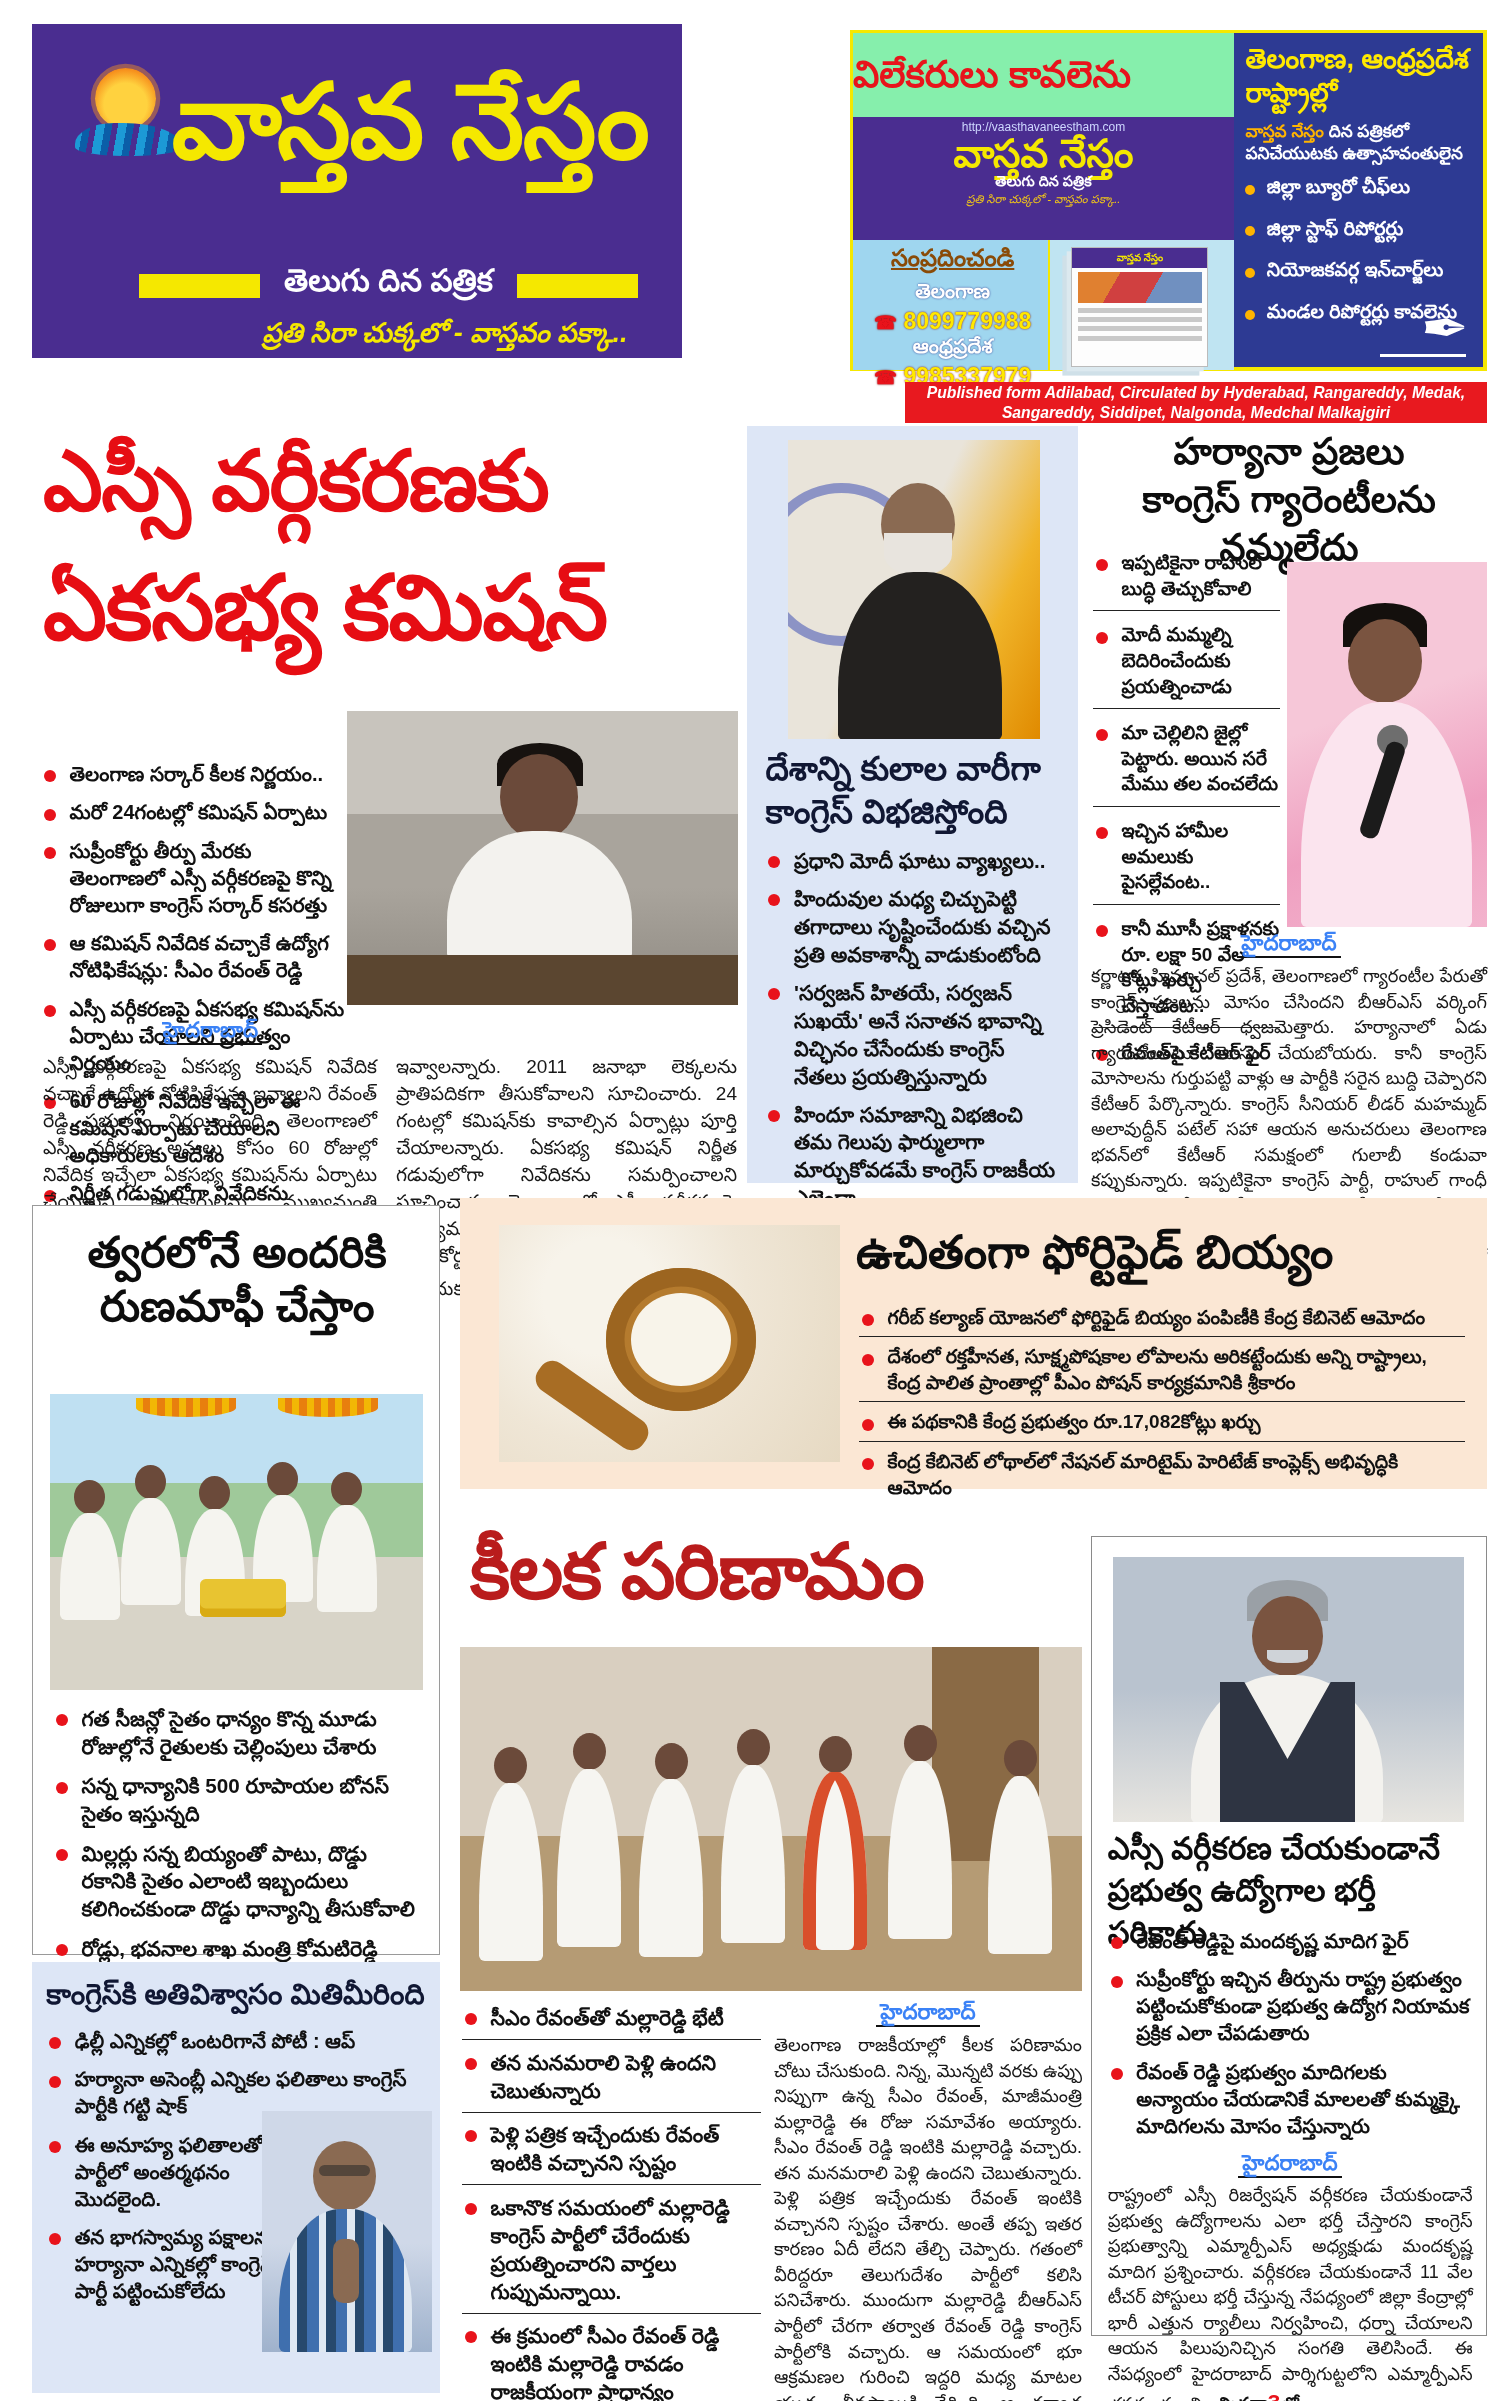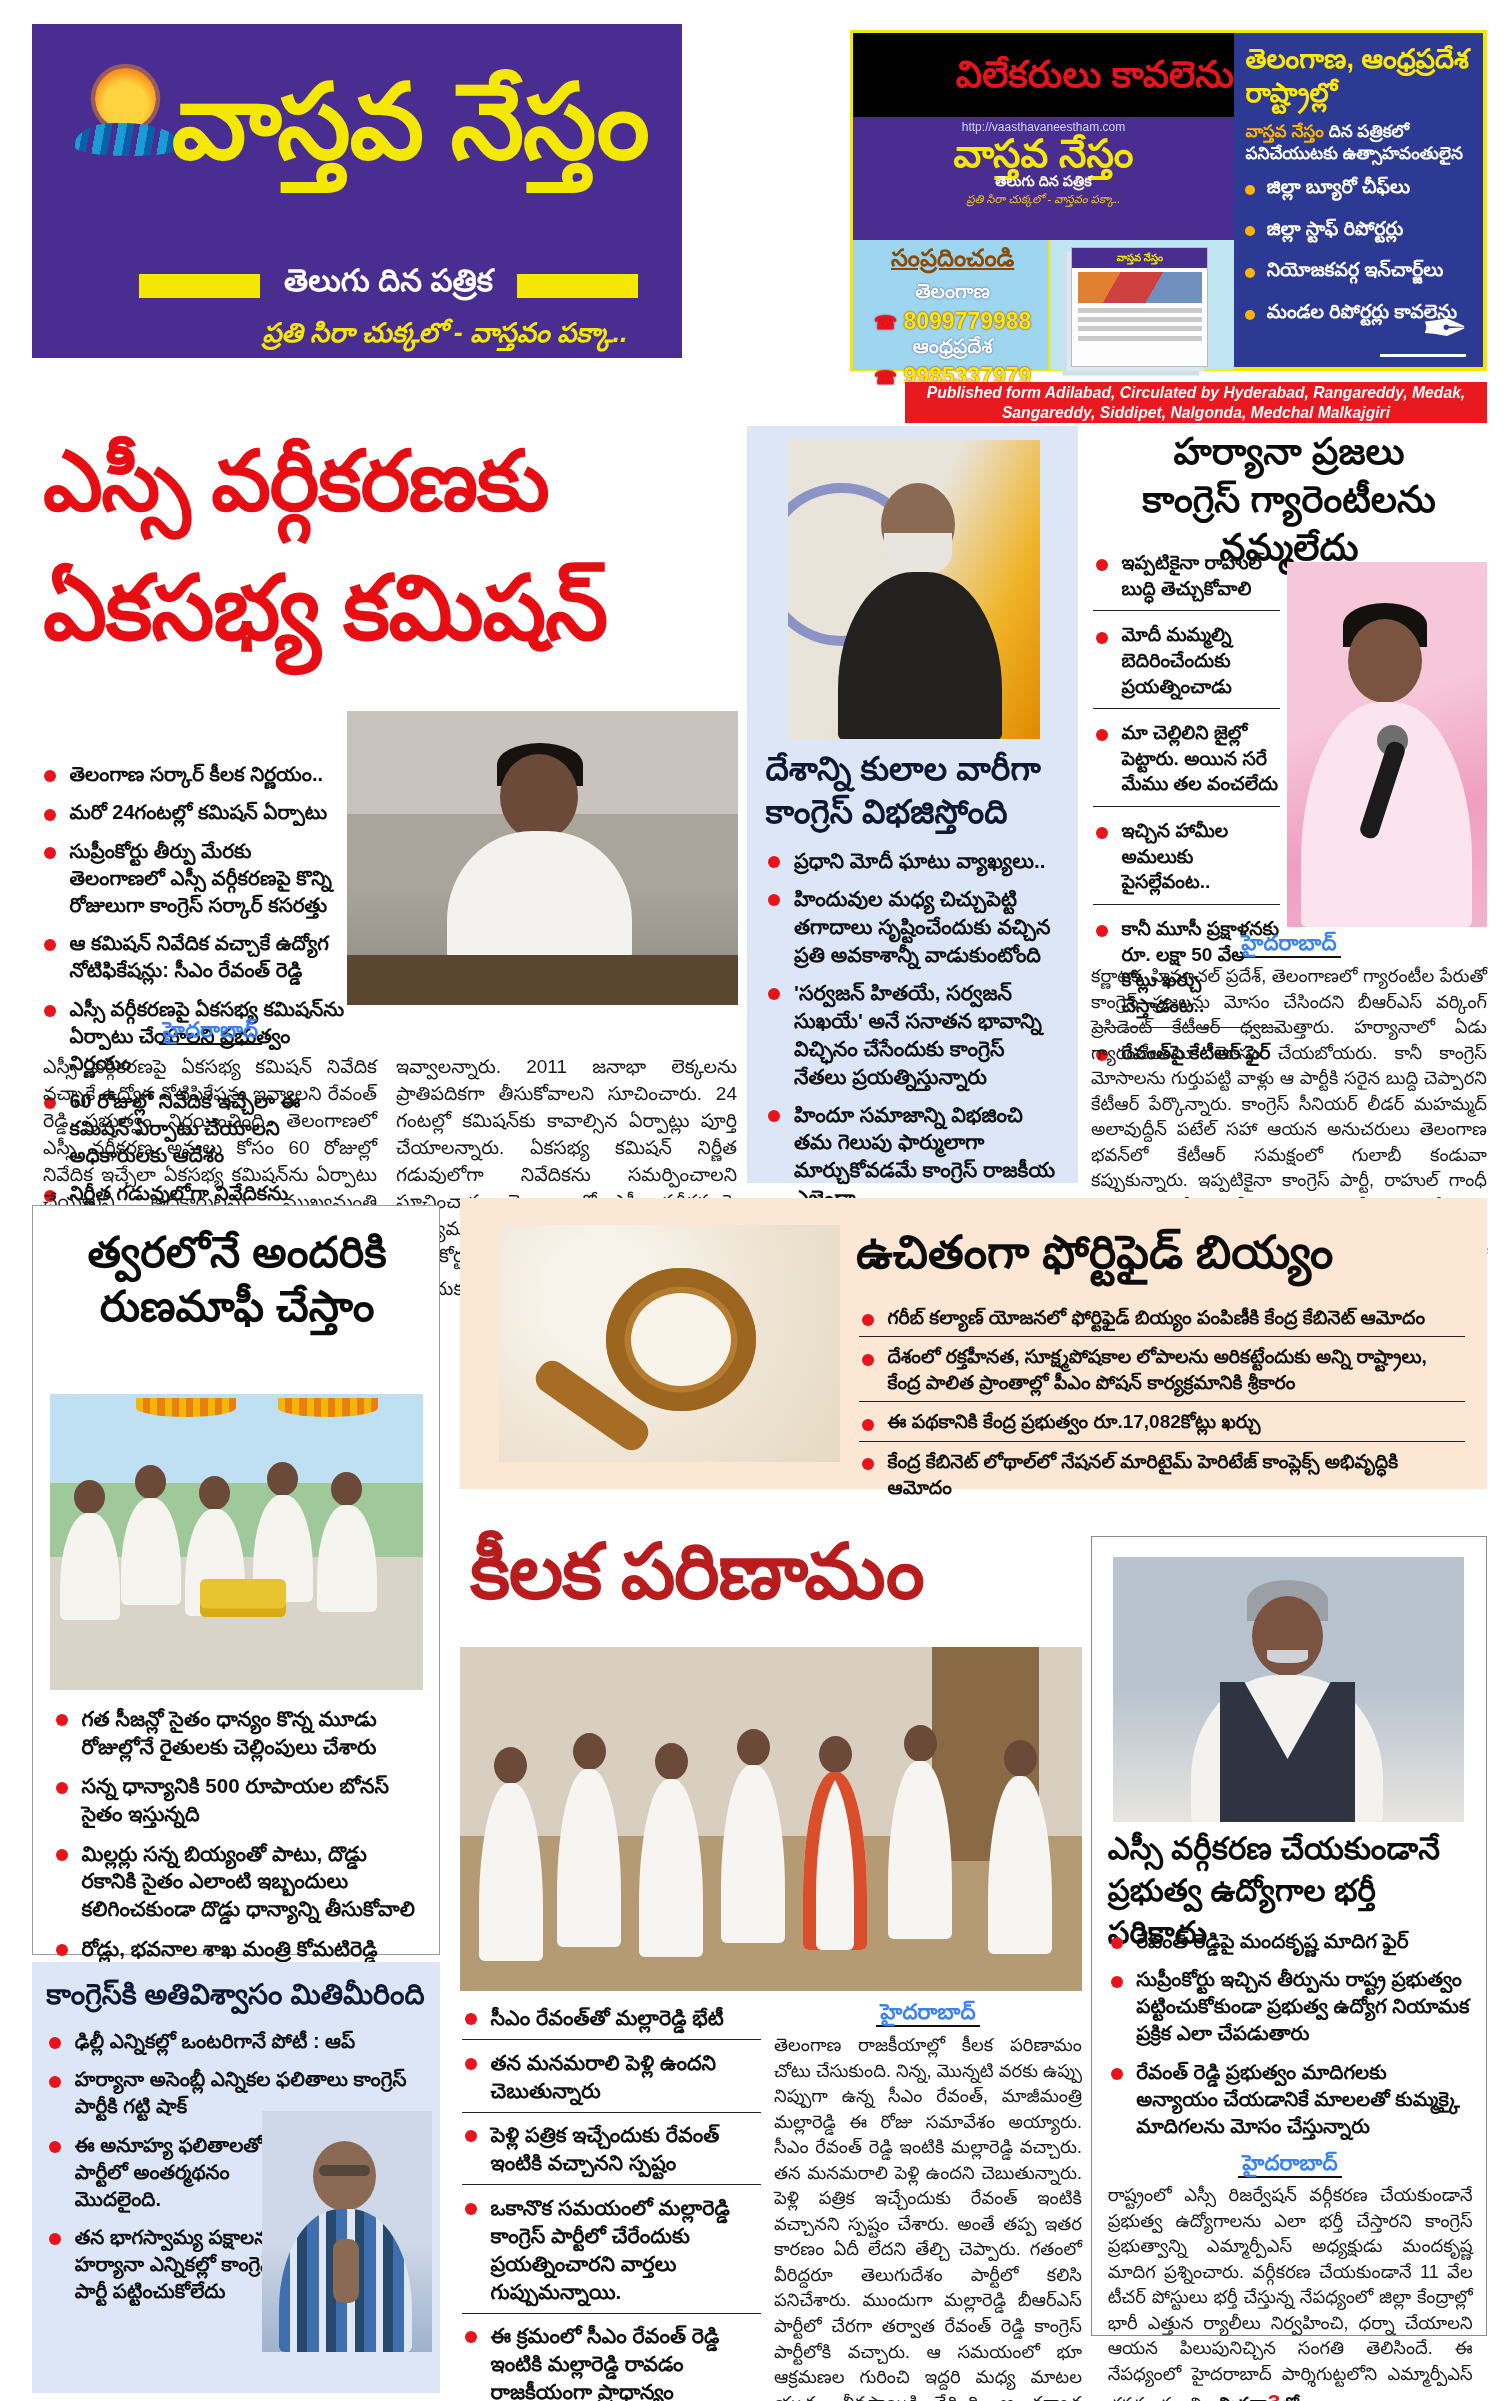--- a/index.html
+++ b/index.html
@@ -22,22 +22,22 @@
   #mh-tagbar .bar{position:absolute;top:15.7px;width:121px;height:24px;background:#f5e800;}
   #mh-tagbar .bar.l{left:0;} #mh-tagbar .bar.r{right:0;}
   #mh-tagline{position:absolute;left:125px;top:4.3px;width:249px;text-align:center;
               color:#ffffff;font-size:31px;font-weight:bold;}
   #mh-slogan{left:185px;top:294px;width:456px;text-align:center;color:#f5e800;
              font-size:27px;font-style:italic;font-weight:bold;}
 
   
   #ad{left:850px;top:30px;width:637px;height:341px;background:#f5e800;border:3.6px solid #f5e800;box-sizing:border-box;}
   #ad-left{position:absolute;left:0;top:0;width:381px;height:100%;}
-  #ad-banner{position:absolute;left:0;top:0;width:100%;height:84px;background:#000000;
-             color:#e8131b;font-size:37px;font-weight:900;text-align:right;line-height:84px;}
+  #ad-banner{position:absolute;left:0;top:0;width:100%;height:84px;background:#86efac;
+             color:#e8131b;font-size:37px;font-weight:900;text-align:left;line-height:84px;}
   #ad-purple{position:absolute;left:0;top:84px;width:100%;height:123px;background:#4a2d90;text-align:center;}
   #ad-url{color:#cfd8ff;font-size:12px;margin-top:2.9px;}
   #ad-minititle{color:#f5e800;font-size:39px;font-weight:900;line-height:1.0;}
   #ad-minitag{color:#ffffff;font-size:14.3px;font-weight:bold;}
   #ad-minislogan{color:#f0c419;font-size:11.4px;font-style:italic;}
   #ad-contact{position:absolute;left:0;top:207px;width:195px;height:130px;background:#9fd6ef;padding-left:4.3px;box-sizing:border-box;}
   #ad-contact-h{color:#8a4b08;font-size:24px;font-weight:900;text-decoration:underline;margin:4.3px 0 1.4px 0;text-align:center;}
   .ad-region{color:#ffffff;font-size:20px;font-weight:bold;text-align:center;text-shadow:0 0 2.1px #2d3a93;}
   .ad-phone{color:#ffe900;font-size:23px;font-weight:900;text-align:center;text-shadow:0 0 2.1px #7a0000;}
   .phone-ic{color:#e8131b;font-size:18.5px;}

